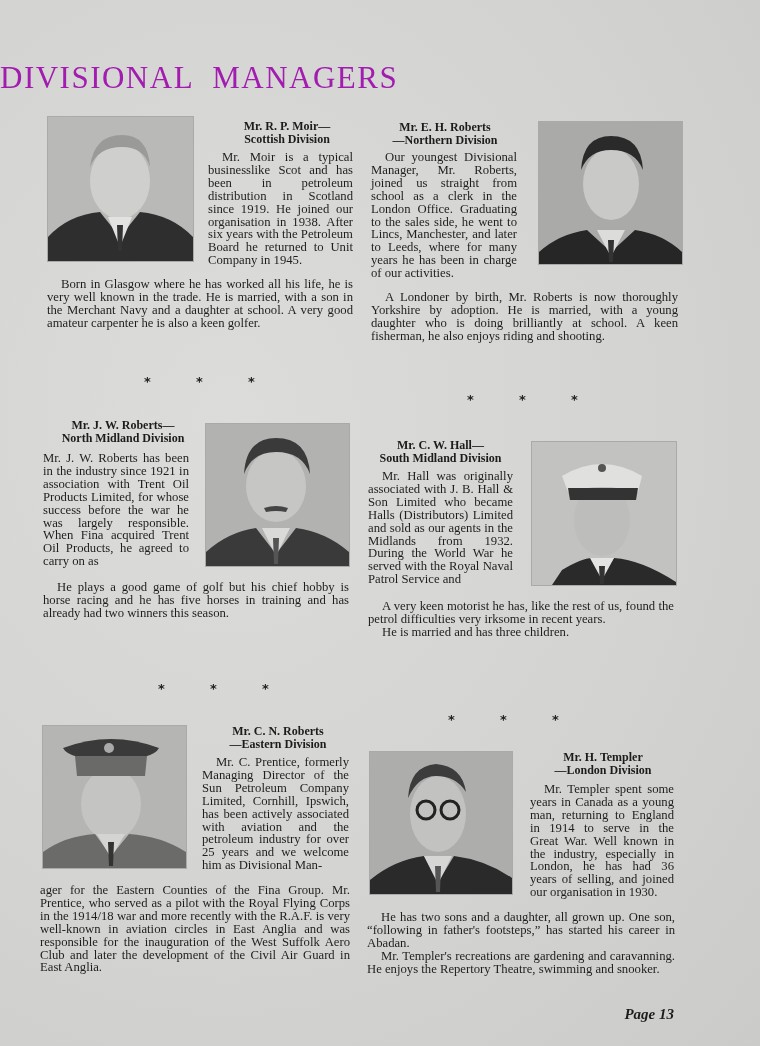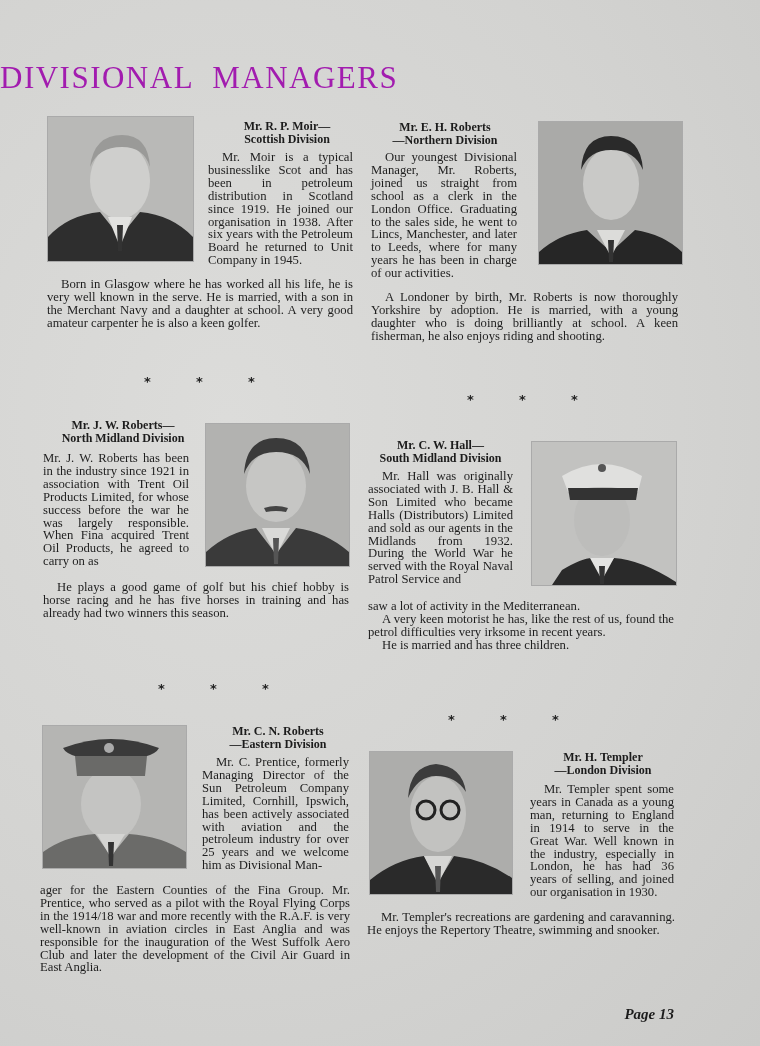--- a/index.html
+++ b/index.html
@@ -57,21 +57,21 @@
   </svg>
 </div>
 <div class="name" style="left:208px;top:120px;width:158px;">
   <div>Mr. R. P. Moir—</div>
   <div>Scottish Division</div>
 </div>
 <div class="body-text" style="left:208px;top:151px;width:145px;">
   <p>Mr. Moir is a typical businesslike Scot and has been in petroleum distribution in Scotland since 1919. He joined our organisation in 1938. After six years with the Petroleum Board he returned to Unit Company in 1945.</p>
 </div>
 <div class="body-text" style="left:47px;top:278px;width:306px;">
-  <p>Born in Glasgow where he has worked all his life, he is very well known in the serve. He is married, with a son in the Merchant Navy and a daughter at school. A very good amateur carpenter he is also a keen golfer.</p>
+  <p>Born in Glasgow where he has worked all his life, he is very well known in the trade. He is married, with a son in the Merchant Navy and a daughter at school. A very good amateur carpenter he is also a keen golfer.</p>
 </div>
 
 <div class="name" style="left:370px;top:121px;width:150px;">
   <div>Mr. E. H. Roberts</div>
   <div>—Northern Division</div>
 </div>
 <div class="body-text" style="left:371px;top:151px;width:146px;">
   <p>Our youngest Divisional Manager, Mr. Roberts, joined us straight from school as a clerk in the London Office. Graduating to the sales side, he went to Lincs, Manchester, and later to Leeds, where for many years he has been in charge of our activities.</p>
 </div>
 <div class="photo" style="left:538px;top:121px;width:143px;height:142px;">
@@ -130,21 +130,20 @@
     <ellipse cx="70" cy="78" rx="28" ry="36" fill="#bdbdbb"></ellipse>
     <path d="M30 34 Q70 10 110 34 L106 50 Q70 40 36 50Z" fill="#e0e0de"></path>
     <path d="M36 46 L106 46 L104 58 L38 58Z" fill="#333"></path>
     <circle cx="70" cy="26" r="4" fill="#555"></circle>
     <path d="M20 143 L30 128 Q50 116 60 116 L70 132 L82 116 Q110 118 144 140 L144 143Z" fill="#2a2a2a"></path>
     <path d="M58 116 L70 138 L82 116Z" fill="#e4e4e2"></path>
       <path d="M67 124 L73 124 L72 142 L68 142Z" fill="#333"></path>
   </svg>
 </div>
 <div class="body-text" style="left:368px;top:600px;width:306px;">
-  <p class="cont">saw a lot of activity in the Mediterranean.</p>
   <p>A very keen motorist he has, like the rest of us, found the petrol difficulties very irksome in recent years.</p>
   <p>He is married and has three children.</p>
 </div>
 
 <div class="stars" style="left:158px;top:681px;">
   <span>*</span><span>*</span><span>*</span>
 </div>
 <div class="stars" style="left:448px;top:712px;">
   <span>*</span><span>*</span><span>*</span>
 </div>
@@ -185,16 +184,17 @@
   </svg>
 </div>
 <div class="name" style="left:528px;top:751px;width:150px;">
   <div>Mr. H. Templer</div>
   <div>—London Division</div>
 </div>
 <div class="body-text" style="left:530px;top:783px;width:144px;">
   <p>Mr. Templer spent some years in Canada as a young man, returning to England in 1914 to serve in the Great War. Well known in the industry, especially in London, he has had 36 years of selling, and joined our organisation in 1930.</p>
 </div>
 <div class="body-text" style="left:367px;top:911px;width:308px;">
+  <p>He has two sons and a daughter, all grown up. One son, “following in father's footsteps,” has started his career in Abadan.</p>
   <p>Mr. Templer's recreations are gardening and caravanning. He enjoys the Repertory Theatre, swimming and snooker.</p>
 </div>
 
 <div class="page-no">Page 13</div>
 
 </body></html>

